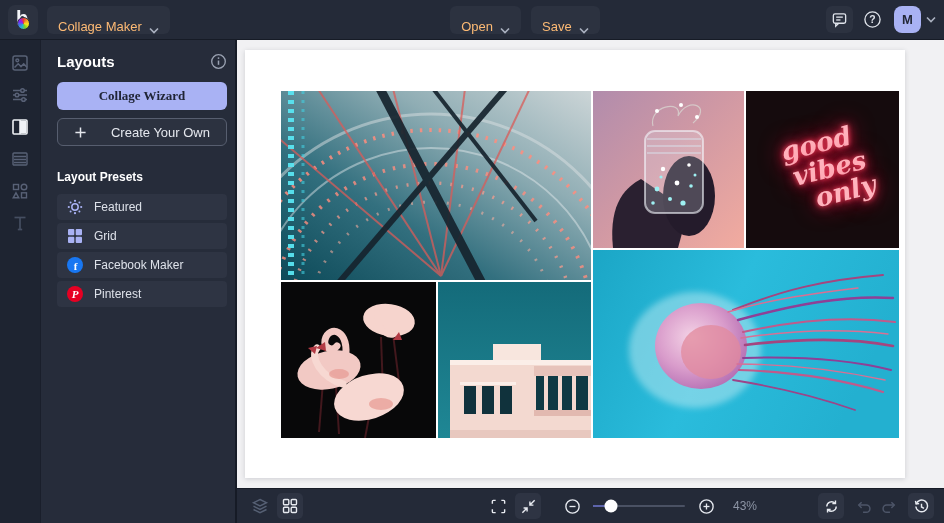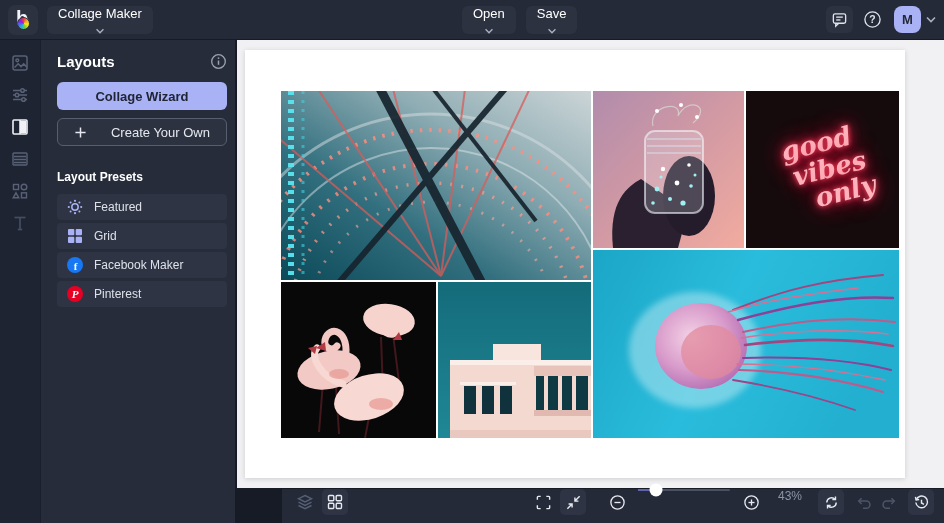--- a/index.html
+++ b/index.html
@@ -9,22 +9,22 @@
 
   
   .topbar { height:40px; background:#242a38; display:flex; align-items:center;
     padding:0 8px; flex:0 0 40px; border-bottom:1px solid #161b26; }
   .logo-btn { width:30px; height:30px; background:#2c3240; border-radius:7px;
     display:flex; align-items:center; justify-content:center; position:relative; margin-right:9px; cursor:pointer;}
   .logo-b { color:#f2f4f8; font-size:20px; font-weight:700; line-height:1; position:relative; left:-1px; top:-2px;}
   .logo-wheel { position:absolute; width:13px; height:13px; border-radius:50%;
     background:conic-gradient(#e33f3f,#f5a623,#f8e71c,#7ed321,#22b5d8,#4a6fe3,#9013fe,#e33f3f);
     left:9px; top:12px; border:1.5px solid #2c3240;}
-  .tb-btn { height:28px; background:#2c3240; border-radius:6px; color:#ffffff;
-    font-size:13px; display:flex; align-items:center; gap:7px; padding:0 11px; cursor:pointer;flex-direction:column; }
+  .tb-btn { height:28px; background:#2c3240; border-radius:6px; color:#fdba74;
+    font-size:13px; display:flex; align-items:flex-end; gap:7px; padding:0 11px; cursor:pointer; }
   .spacer2 { flex:2; } .spacer1 { flex:1; }
   .tb-iconbtn { width:27px; height:27px; background:#2c3240; border-radius:6px;
     display:flex; align-items:center; justify-content:center; margin-left:9px; cursor:pointer;}
   .help-btn { width:27px; height:27px; display:flex; align-items:center; justify-content:center; margin-left:6px; cursor:pointer;}
   .avatar { width:27px; height:27px; border-radius:8px; background:#a9b2f4; color:#232838;
     font-size:13px; font-weight:700; display:flex; align-items:center; justify-content:center; margin-left:8px; cursor:pointer;}
   .av-chev { margin-left:5px; cursor:pointer; display:flex; align-items:center;}
 
   
   .body-row { flex:1; display:flex; min-height:0; }
@@ -32,21 +32,21 @@
   .iconstrip { width:40px; background:#1e2431; padding-top:7px; display:flex;
     flex-direction:column; align-items:center; flex:0 0 40px; }
   .strip-item { width:40px; height:32px; display:flex; align-items:center; justify-content:center; cursor:pointer; }
 
   .panel { width:197px; background:#262c3a; flex:0 0 197px; padding:13px 8px 0 16px;
     border-left:1px solid #1a1f2b; border-right:2px solid #161b26;}
   .panel-title-row { display:flex; align-items:center; justify-content:space-between; margin-bottom:12px; }
   .panel-title { color:#fff; font-size:15px; font-weight:700; }
   .wizard-btn { width:100%; height:28px; background:#a9b2f4; border:none; border-radius:6px;
     color:#202536; font-size:13px; font-weight:700; margin-bottom:8px; cursor:pointer;
-    display:flex; align-items:center; justify-content:center; font-family:Liberation Sans, sans-serif;}
+    display:flex; align-items:center; justify-content:center; font-family:Liberation Serif, serif;}
   .create-btn { width:100%; height:28px; background:#2c3240; border:1px solid #575e6f; border-radius:6px;
     color:#e5e8ee; font-size:13px; margin-bottom:24px; cursor:pointer;
     display:flex; align-items:center; justify-content:center; gap:24px; font-family:"Liberation Sans",sans-serif;}
   .presets-title { color:#fff; font-size:12px; font-weight:700; margin-bottom:10px; }
   .preset-row { height:26px; background:#2e3443; border-radius:4px; display:flex; align-items:center;
     gap:11px; padding:0 10px; margin-bottom:3px; cursor:pointer; }
   .preset-label { color:#dde1e9; font-size:12px; }
 
   
   .main { flex:1; display:flex; flex-direction:column; min-width:0; }
@@ -59,22 +59,22 @@
 
   .neon-cell { background:#150b0d; display:flex; align-items:center; justify-content:center; }
   .neon-rot { transform:rotate(-14deg); text-align:center; line-height:1.02; }
   .neon-word { display:block; font-family:"DejaVu Serif", serif; font-style:italic; font-weight:700;
     color:#ffb3bd; font-size:26px;
     text-shadow:0 0 5px #ff4d66, 0 0 12px #ff2450, 0 0 24px #e5123f; }
   .neon-word:nth-child(2){ margin-left:14px; }
   .neon-word:nth-child(3){ margin-left:34px; }
 
   
-  .toolbar { height:35px; background:#242a38; flex:0 0 35px; display:flex; 
-    padding:0 10px; border-top:1px solid #161b26;margin-left:45px; }
+  .toolbar { height:35px; background:#242a38; flex:0 0 35px; display:flex; align-items:center;
+    padding:0 10px; border-top:1px solid #161b26; }
   .tool-btn { width:26px; height:26px; border-radius:5px; display:flex; align-items:center;
     justify-content:center; cursor:pointer; flex:0 0 auto; }
   .tool-btn.boxed { background:#2e3443; }
   .zoom-track { width:92px; height:2px; background:#4a5163; border-radius:2px; position:relative; cursor:pointer;}
   .zoom-fill { position:absolute; left:0; top:0; height:2px; width:20%; background:#5d64ab; }
   .zoom-handle { position:absolute; left:20%; top:50%; transform:translate(-50%,-50%);
     width:13px; height:13px; border-radius:50%; background:#fff; }
   .zoom-pct { color:#8d95a5; font-size:12px; margin-left:14px; width:34px; }
 </style>
 </head>

